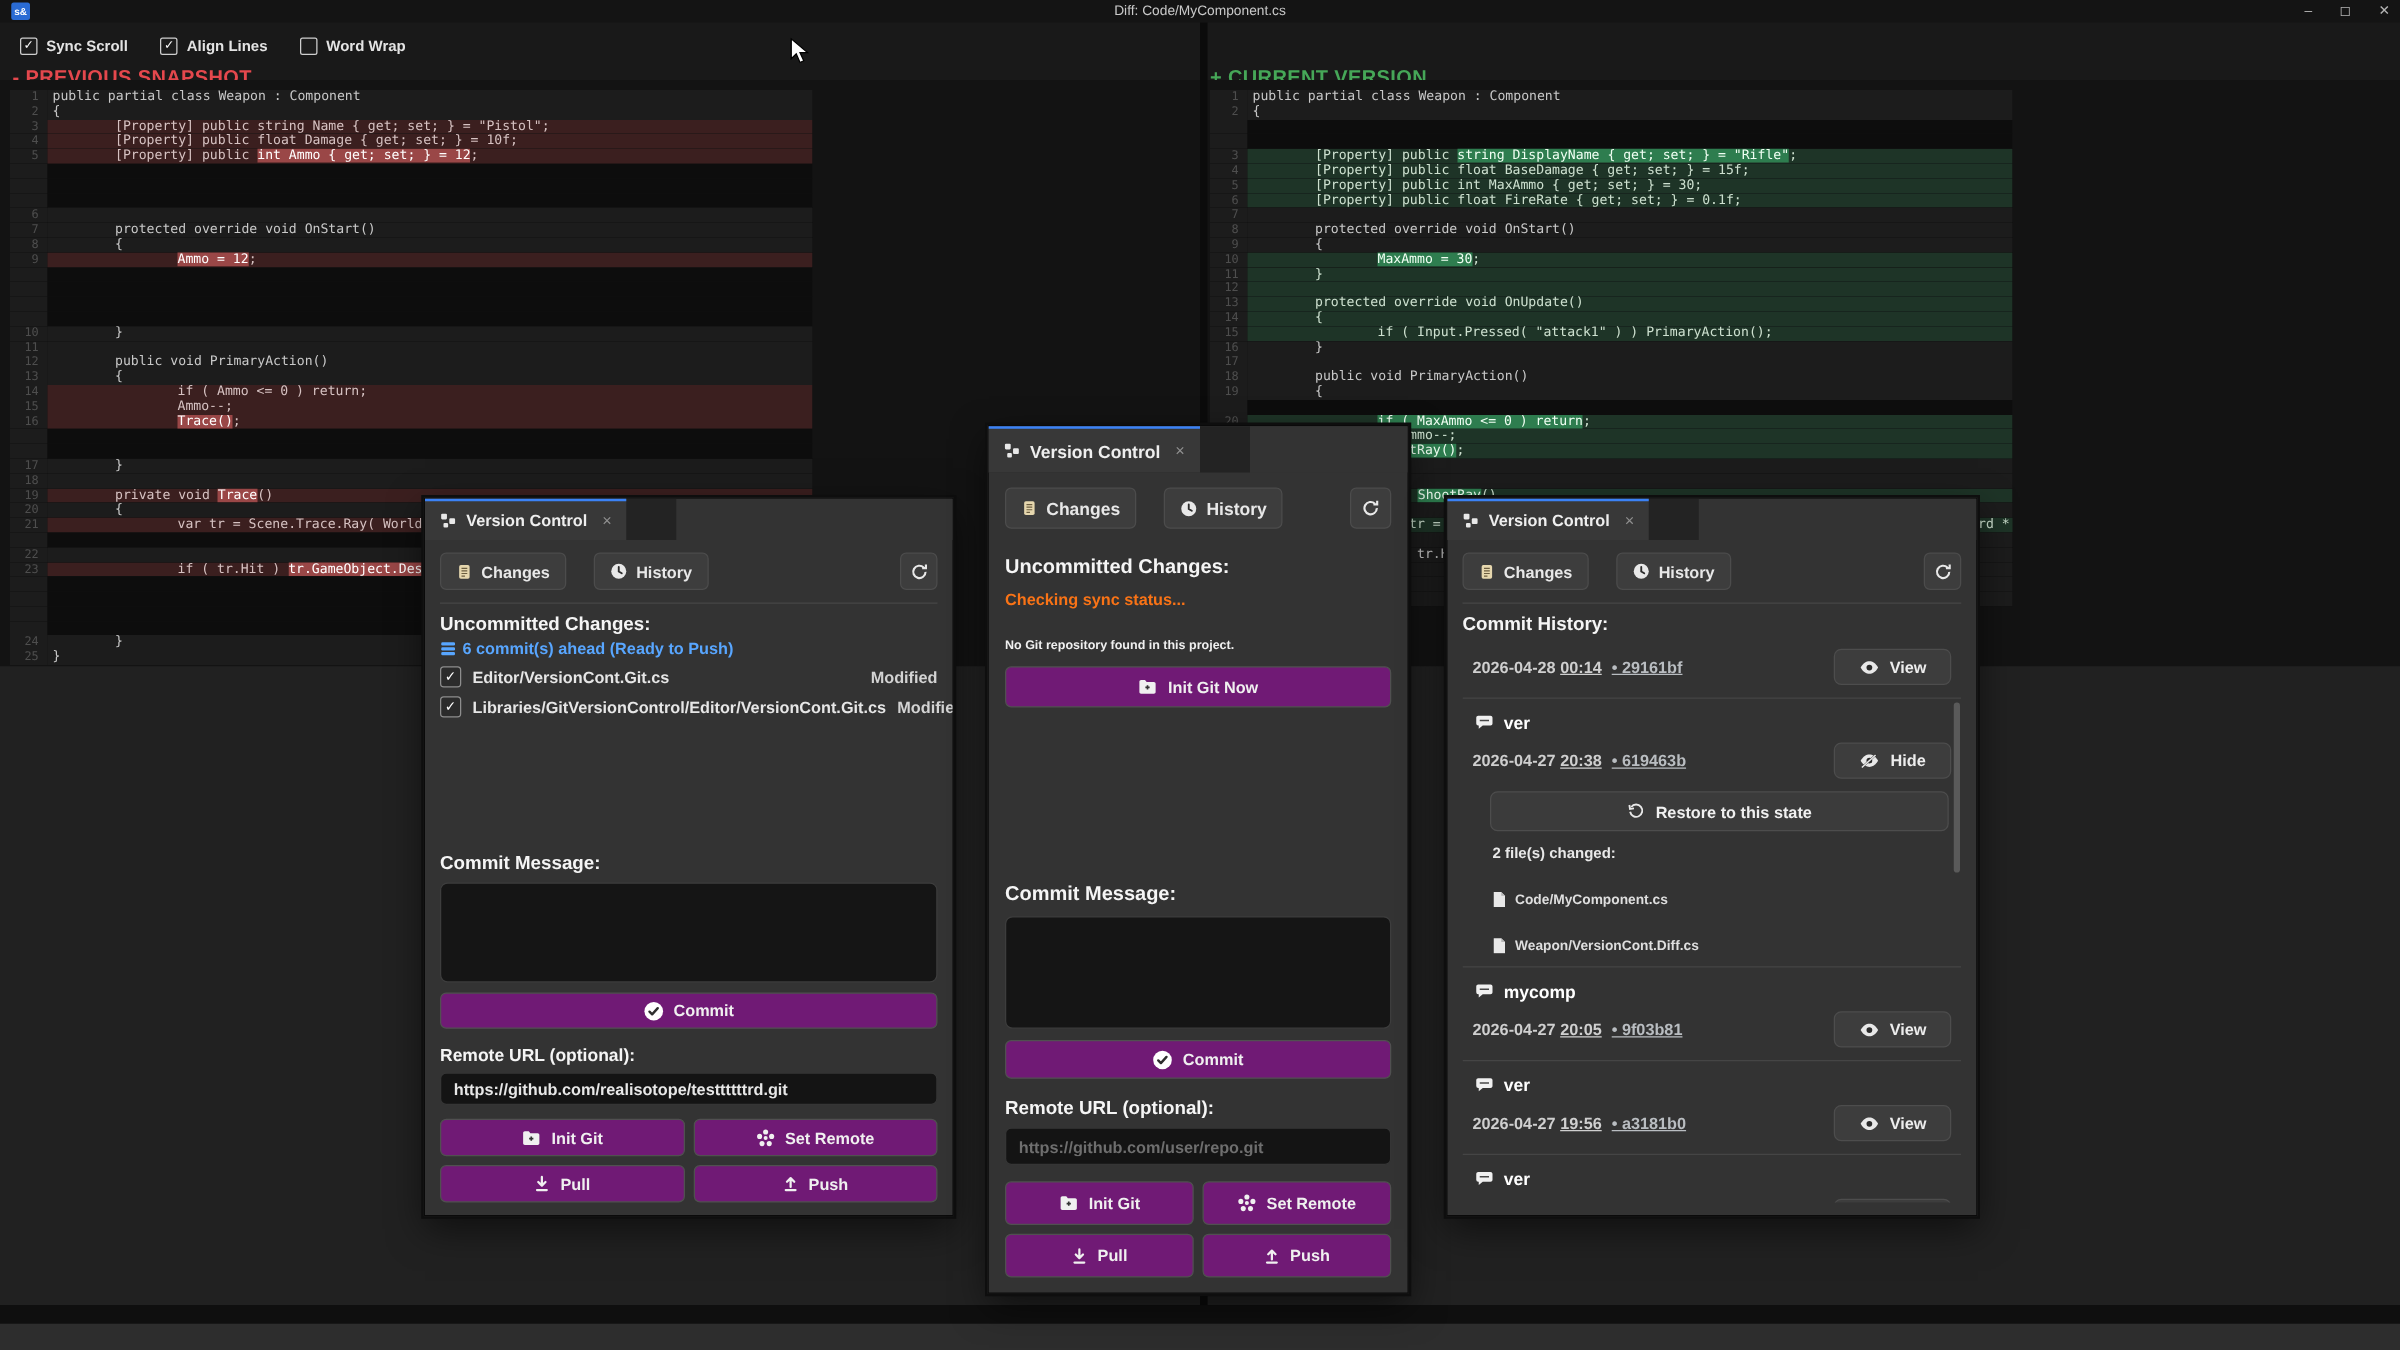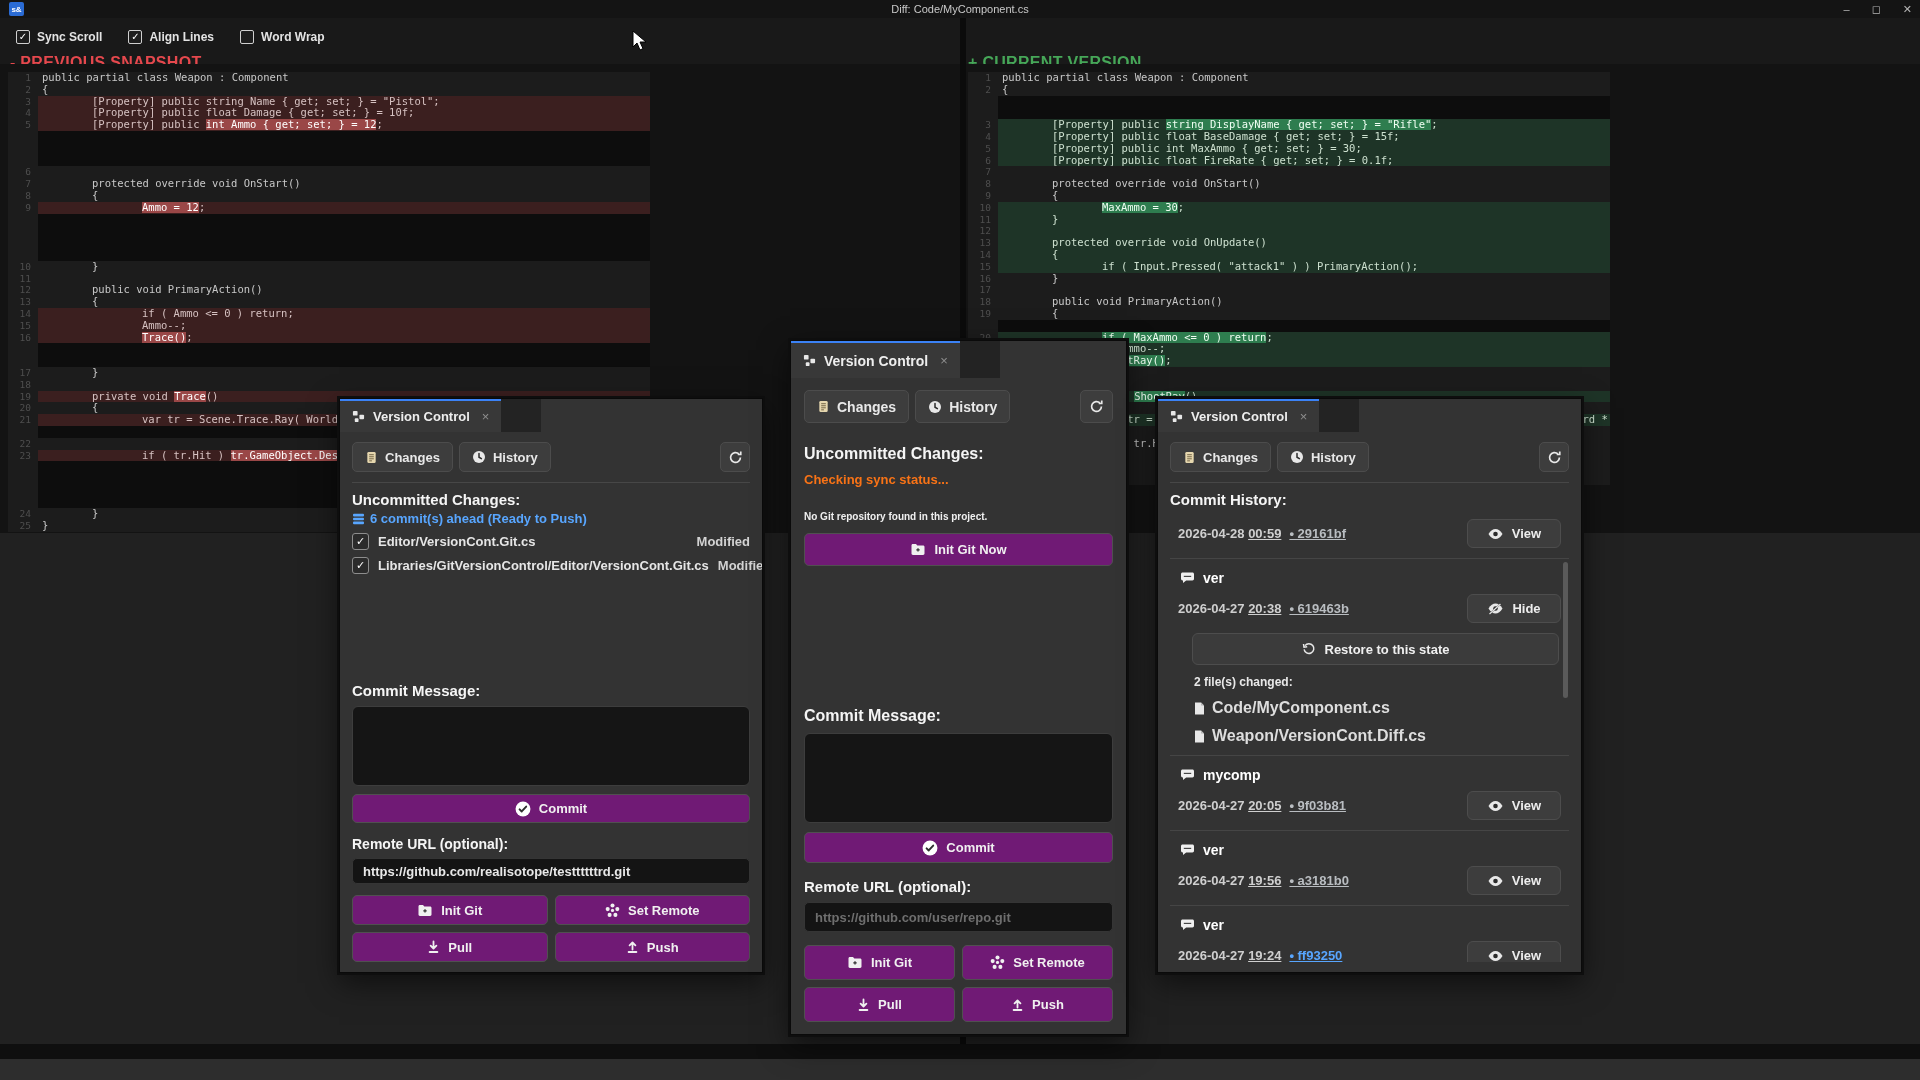--- a/index.html
+++ b/index.html
@@ -49,21 +49,21 @@
   .vc-panel{position:absolute;background:#333333;border:1px solid #0a0a0a;
             box-shadow:0 0 0 2px #0e0e0e,0 10px 28px rgba(0,0,0,.55);
             display:flex;flex-direction:column;box-sizing:border-box;z-index:10;color:#dadada;}
   .vc-tabstrip{height:33px;flex:none;display:flex;background:#333333;}
   .vc-tabstrip .strip-bg{background:#232323;display:flex;padding-right:40px;}
   .vc-tab{display:flex;align-items:center;gap:8px;padding:0 12px;background:#383838;
           border-top:2px solid #3b82f6;box-sizing:border-box;}
   .vc-tab-title{font-size:13px;font-weight:bold;color:#eeeeee;white-space:nowrap;}
   .vc-tab-close{color:#8f8f8f;font-size:13px;padding-left:4px;}
   .vc-body{flex:1;display:flex;flex-direction:column;padding:10px 12px 10px 12px;overflow:hidden;}
-  .vc-toolbar{display:flex;gap:6px;align-items:center;}
+  .vc-toolbar{display:flex;gap:22px;align-items:center;}
   .vc-btn{display:flex;align-items:center;justify-content:center;gap:7px;background:#3d3d3d;
           border:1px solid #4c4c4c;border-radius:5px;color:#e8e8e8;font-size:13px;font-weight:bold;
           height:30px;padding:0 12px;box-sizing:border-box;white-space:nowrap;}
   .vc-btn.square{width:30px;padding:0;}
   .vc-spacer{flex:1;}
   .vc-hr{border:none;border-top:1px solid #474747;margin:10px 0 8px 0;}
   .vc-heading{font-size:15px;font-weight:bold;color:#f5f5f5;}
   .status-blue{display:flex;align-items:center;gap:5px;font-size:13px;font-weight:bold;margin-top:3px;}
   .file-row{display:flex;align-items:center;gap:9px;margin-top:7px;font-size:13px;color:#e6e6e6;font-weight:bold;}
   .file-status{margin-left:auto;color:#d3d3d3;font-weight:bold;}
@@ -90,21 +90,21 @@
   .h-date{font-size:13px;color:#cfcfcf;font-weight:bold;white-space:pre;}
   .h-time{font-size:13px;color:#cfcfcf;font-weight:bold;text-decoration:underline;}
   .h-hash{font-size:13px;font-weight:bold;text-decoration:underline;margin-left:8px;}
   .h-act{margin-left:auto;display:flex;align-items:center;justify-content:center;gap:8px;
          width:92px;height:27px;background:#3d3d3d;border:1px solid #4d4d4d;border-radius:6px;
          font-size:13px;font-weight:bold;color:#ededed;}
   .h-restore{margin:10px 2px 4px 14px;height:30px;display:flex;align-items:center;justify-content:center;gap:9px;
              background:#3b3b3b;border:1px solid #4d4d4d;border-radius:6px;font-size:13px;font-weight:bold;color:#f0f0f0;}
   .h-files{margin:10px 0 0 16px;}
   .h-files-head{font-size:12px;font-weight:bold;color:#e8e8e8;}
-  .h-file{display:flex;align-items:center;gap:7px;font-size:16px;font-weight:bold;color:#dedede;margin-top:10px;}
+  .h-file{display:flex;align-items:center;gap:7px;font-size:11px;font-weight:bold;color:#dedede;margin-top:24px;}
   .h-scroll{position:absolute;right:1px;top:52px;width:5px;height:136px;background:#5a5a5a;border-radius:3px;}
 
   
   .bottom-dark{position:absolute;left:0;top:1044px;width:1920px;height:15px;background:#0f0f0f;}
   .bottom-bar{position:absolute;left:0;top:1059px;width:1920px;height:21px;background:#2d2d2d;}
 
   .cursor{position:absolute;left:632px;top:30px;z-index:50;}
   .icon{display:inline-flex;align-items:center;}
 </style>
 </head>
@@ -763,21 +763,21 @@
             </span>
         </div>
       </div>
       <hr class="vc-hr">
       <div class="vc-heading">Commit History:</div>
       <div class="hist-entries" id="hist-entries">
         <div class="h-scroll"></div>
       <div class="h-entry first">
             <div class="h-meta">
               <span class="h-date">2026-04-28 </span>
-              <span class="h-time">00:59</span>
+              <span class="h-time">00:14</span>
               <span class="h-hash" style="color: rgb(185, 189, 193);">• 29161bf</span>
               <div class="h-act">
                 <span class="icon">
                   <svg width="17" height="12" viewBox="0 0 16 12">
                     <path d="M1 6C3 2.4 5.5 1 8 1s5 1.4 7 5c-2 3.6-4.5 5-7 5S3 9.6 1 6z" fill="#e8e8e8"></path>
                     <circle cx="8" cy="6" r="2.3" fill="#2b2b2b"></circle>
                   </svg>
                 </span>
                 <span>View</span>
               </div>

